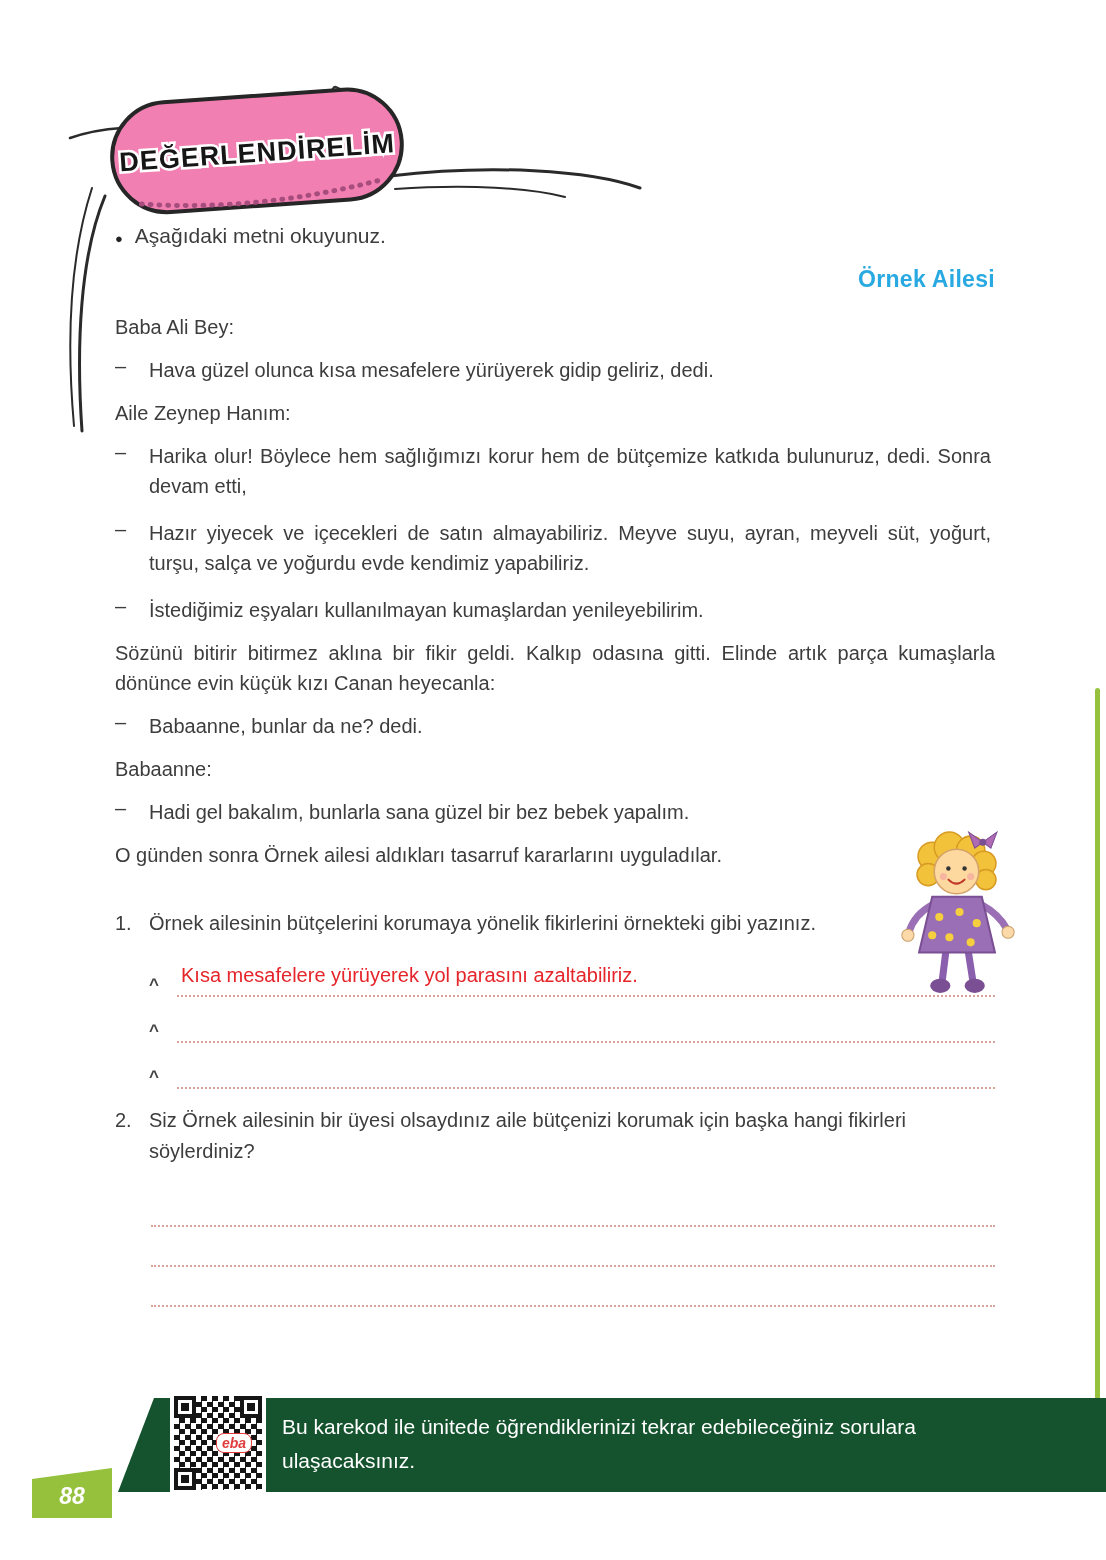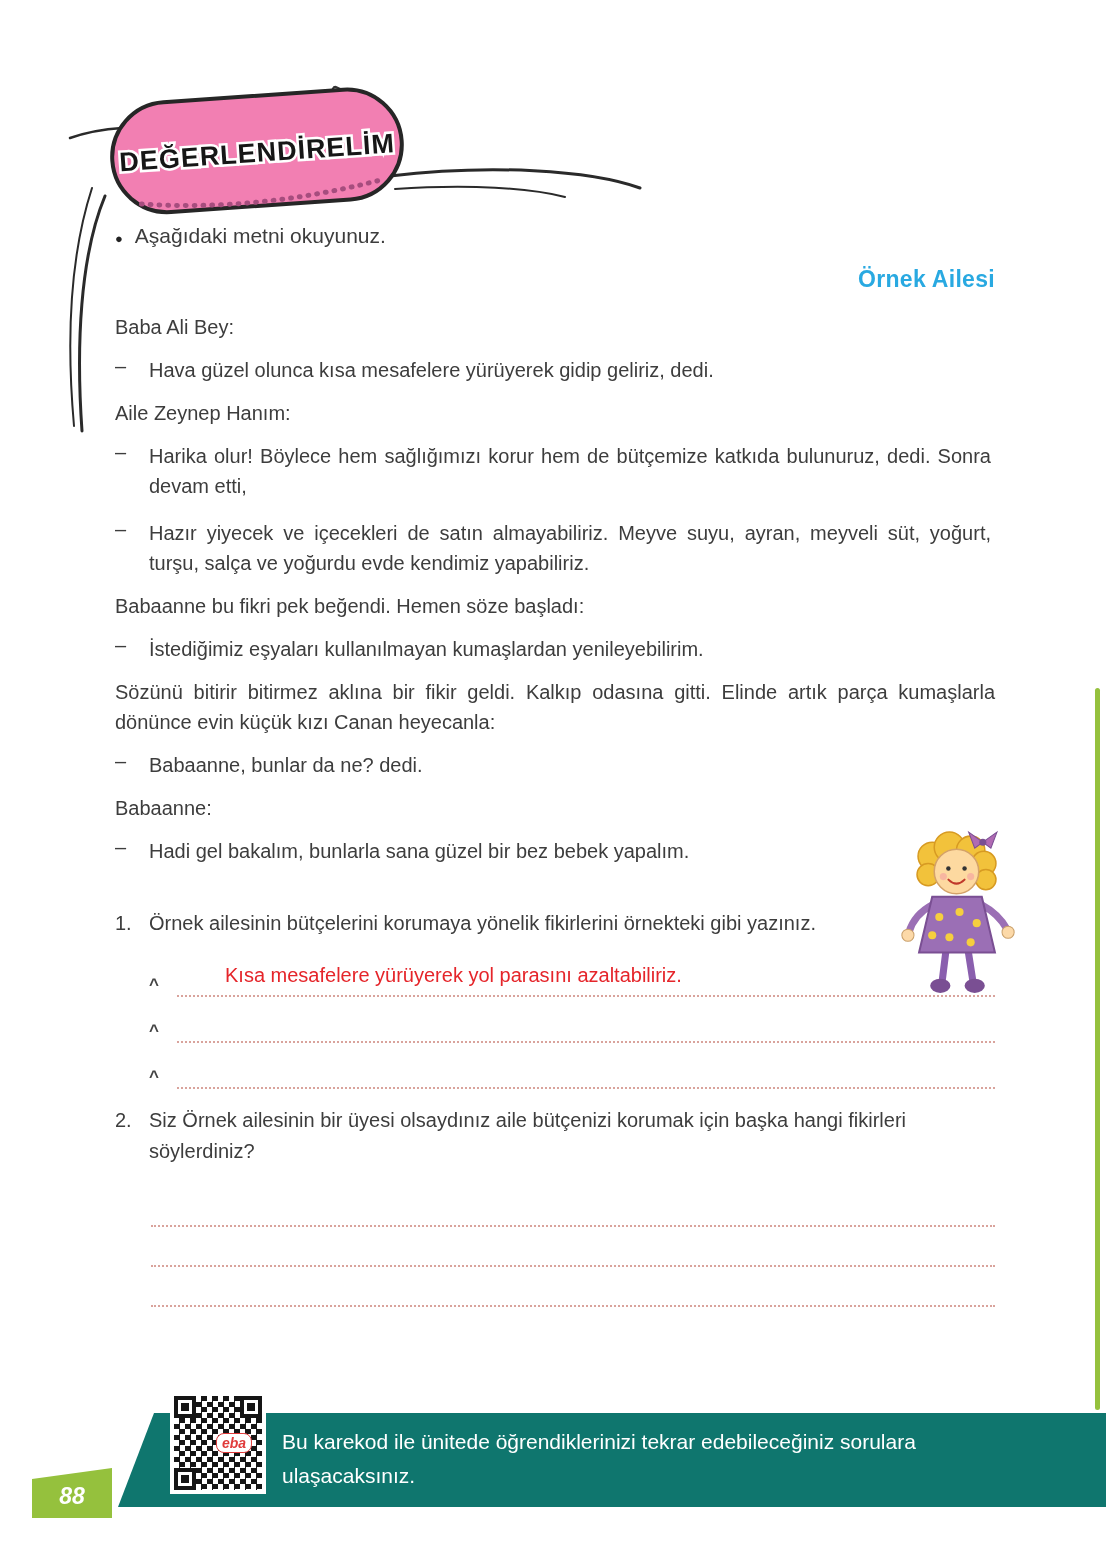--- a/index.html
+++ b/index.html
@@ -21,29 +21,29 @@
   .dash-text{flex:1;margin:4px;text-align:justify;}
   
   .questions{margin-top:38px;}
   .question{display:flex;margin-bottom:8px;}
   .q-num{flex:0 0 34px;}
   .q-text{flex:1;line-height:1.55;}
   .answers{margin:22px 0 0 34px;}
   .answer-row{display:flex;align-items:flex-end;height:36px;margin-bottom:10px;}
   .a-bullet{flex:0 0 28px;font-weight:bold;font-size:17px;color:#444;}
   .a-line{flex:1;border-bottom:2px dotted #d9a39c;padding:0 0 5px 4px;}
-  .a-text{color:#e5252a;font-size:20px;margin-left:44px;}
+  .a-text{color:#e5252a;font-size:20px;}
   .q2-lines{margin:20px 0 0 36px;}
   .blank-line{height:38px;border-bottom:2px dotted #d9a39c;}
   
   .doll{position:absolute;left:893px;top:826px;width:128px;height:172px;}
   
   .edge-line{position:absolute;left:1095px;top:688px;width:5px;height:722px;background:#95c13d;border-radius:4px;}
-  .footer-banner{position:absolute;left:118px;top:1398px;width:988px;height:94px;background:#0f766e;
-    clip-path:polygon(36px 0%,100% 0%,100% 100%,0% 100%);margin-top:15px;}
+  .footer-banner{position:absolute;left:118px;top:1398px;width:988px;height:94px;background:#14532d;
+    clip-path:polygon(36px 0%,100% 0%,100% 100%,0% 100%);}
   .footer-text{position:absolute;left:164px;top:12px;width:720px;color:#ffffff;font-size:21px;line-height:1.6;}
   .qr{position:absolute;left:170px;top:1392px;width:96px;height:102px;background:#ffffff;padding:4px;box-sizing:border-box;}
   .qr-grid{position:relative;width:88px;height:94px;
     background:repeating-conic-gradient(#151515 0% 25%, #ffffff 0% 50%) 0 0 / 11px 11px;}
   .finder{position:absolute;width:22px;height:22px;border:4px solid #151515;background:#fff;box-sizing:border-box;}
   .finder::after{content:"";position:absolute;left:3px;top:3px;width:8px;height:8px;background:#151515;}
   .finder.tl{left:0;top:0}.finder.tr{right:0;top:0}.finder.bl{left:0;bottom:0}
   .eba{position:absolute;left:50%;top:50%;transform:translate(-50%,-50%);
     background:#ffffff;border:1px solid #e03a3a;border-radius:8px;color:#e03a3a;
     font-weight:bold;font-style:italic;font-size:14px;padding:0 5px;line-height:18px;margin-left:16px;}
@@ -97,41 +97,41 @@
   <div class="dash-row">
     <span class="dash">–</span>
     <p class="dash-text">Harika olur! Böylece hem sağlığımızı korur hem de bütçemize katkıda bulunuruz, dedi. Sonra devam etti,</p>
   </div>
 
   <div class="dash-row">
     <span class="dash">–</span>
     <p class="dash-text">Hazır yiyecek ve içecekleri de satın almayabiliriz. Meyve suyu, ayran, meyveli süt, yoğurt, turşu, salça ve yoğurdu evde kendimiz yapabiliriz.</p>
   </div>
 
-  <p class="para">Babaanne bu fikri pek beğendi. Hemen söze başladı:</p>
 
   <div class="dash-row">
     <span class="dash">–</span>
     <p class="dash-text">İstediğimiz eşyaları kullanılmayan kumaşlardan yenileyebilirim.</p>
   </div>
 
   <p class="para">Sözünü bitirir bitirmez aklına bir fikir geldi. Kalkıp odasına gitti. Elinde artık parça kumaşlarla dönünce evin küçük kızı Canan heyecanla:</p>
 
   <div class="dash-row">
     <span class="dash">–</span>
     <p class="dash-text">Babaanne, bunlar da ne? dedi.</p>
   </div>
 
   <p class="para">Babaanne:</p>
 
   <div class="dash-row">
     <span class="dash">–</span>
     <p class="dash-text">Hadi gel bakalım, bunlarla sana güzel bir bez bebek yapalım.</p>
   </div>
 
+  <p class="para">O günden sonra Örnek ailesi aldıkları tasarruf kararlarını uyguladılar.</p>
 
   <div class="questions">
 
     <div class="question">
       <span class="q-num">1.</span>
       <div class="q-text">Örnek ailesinin bütçelerini korumaya yönelik fikirlerini örnekteki gibi yazınız.</div>
     </div>
 
     <div class="answers">
       <div class="answer-row">

